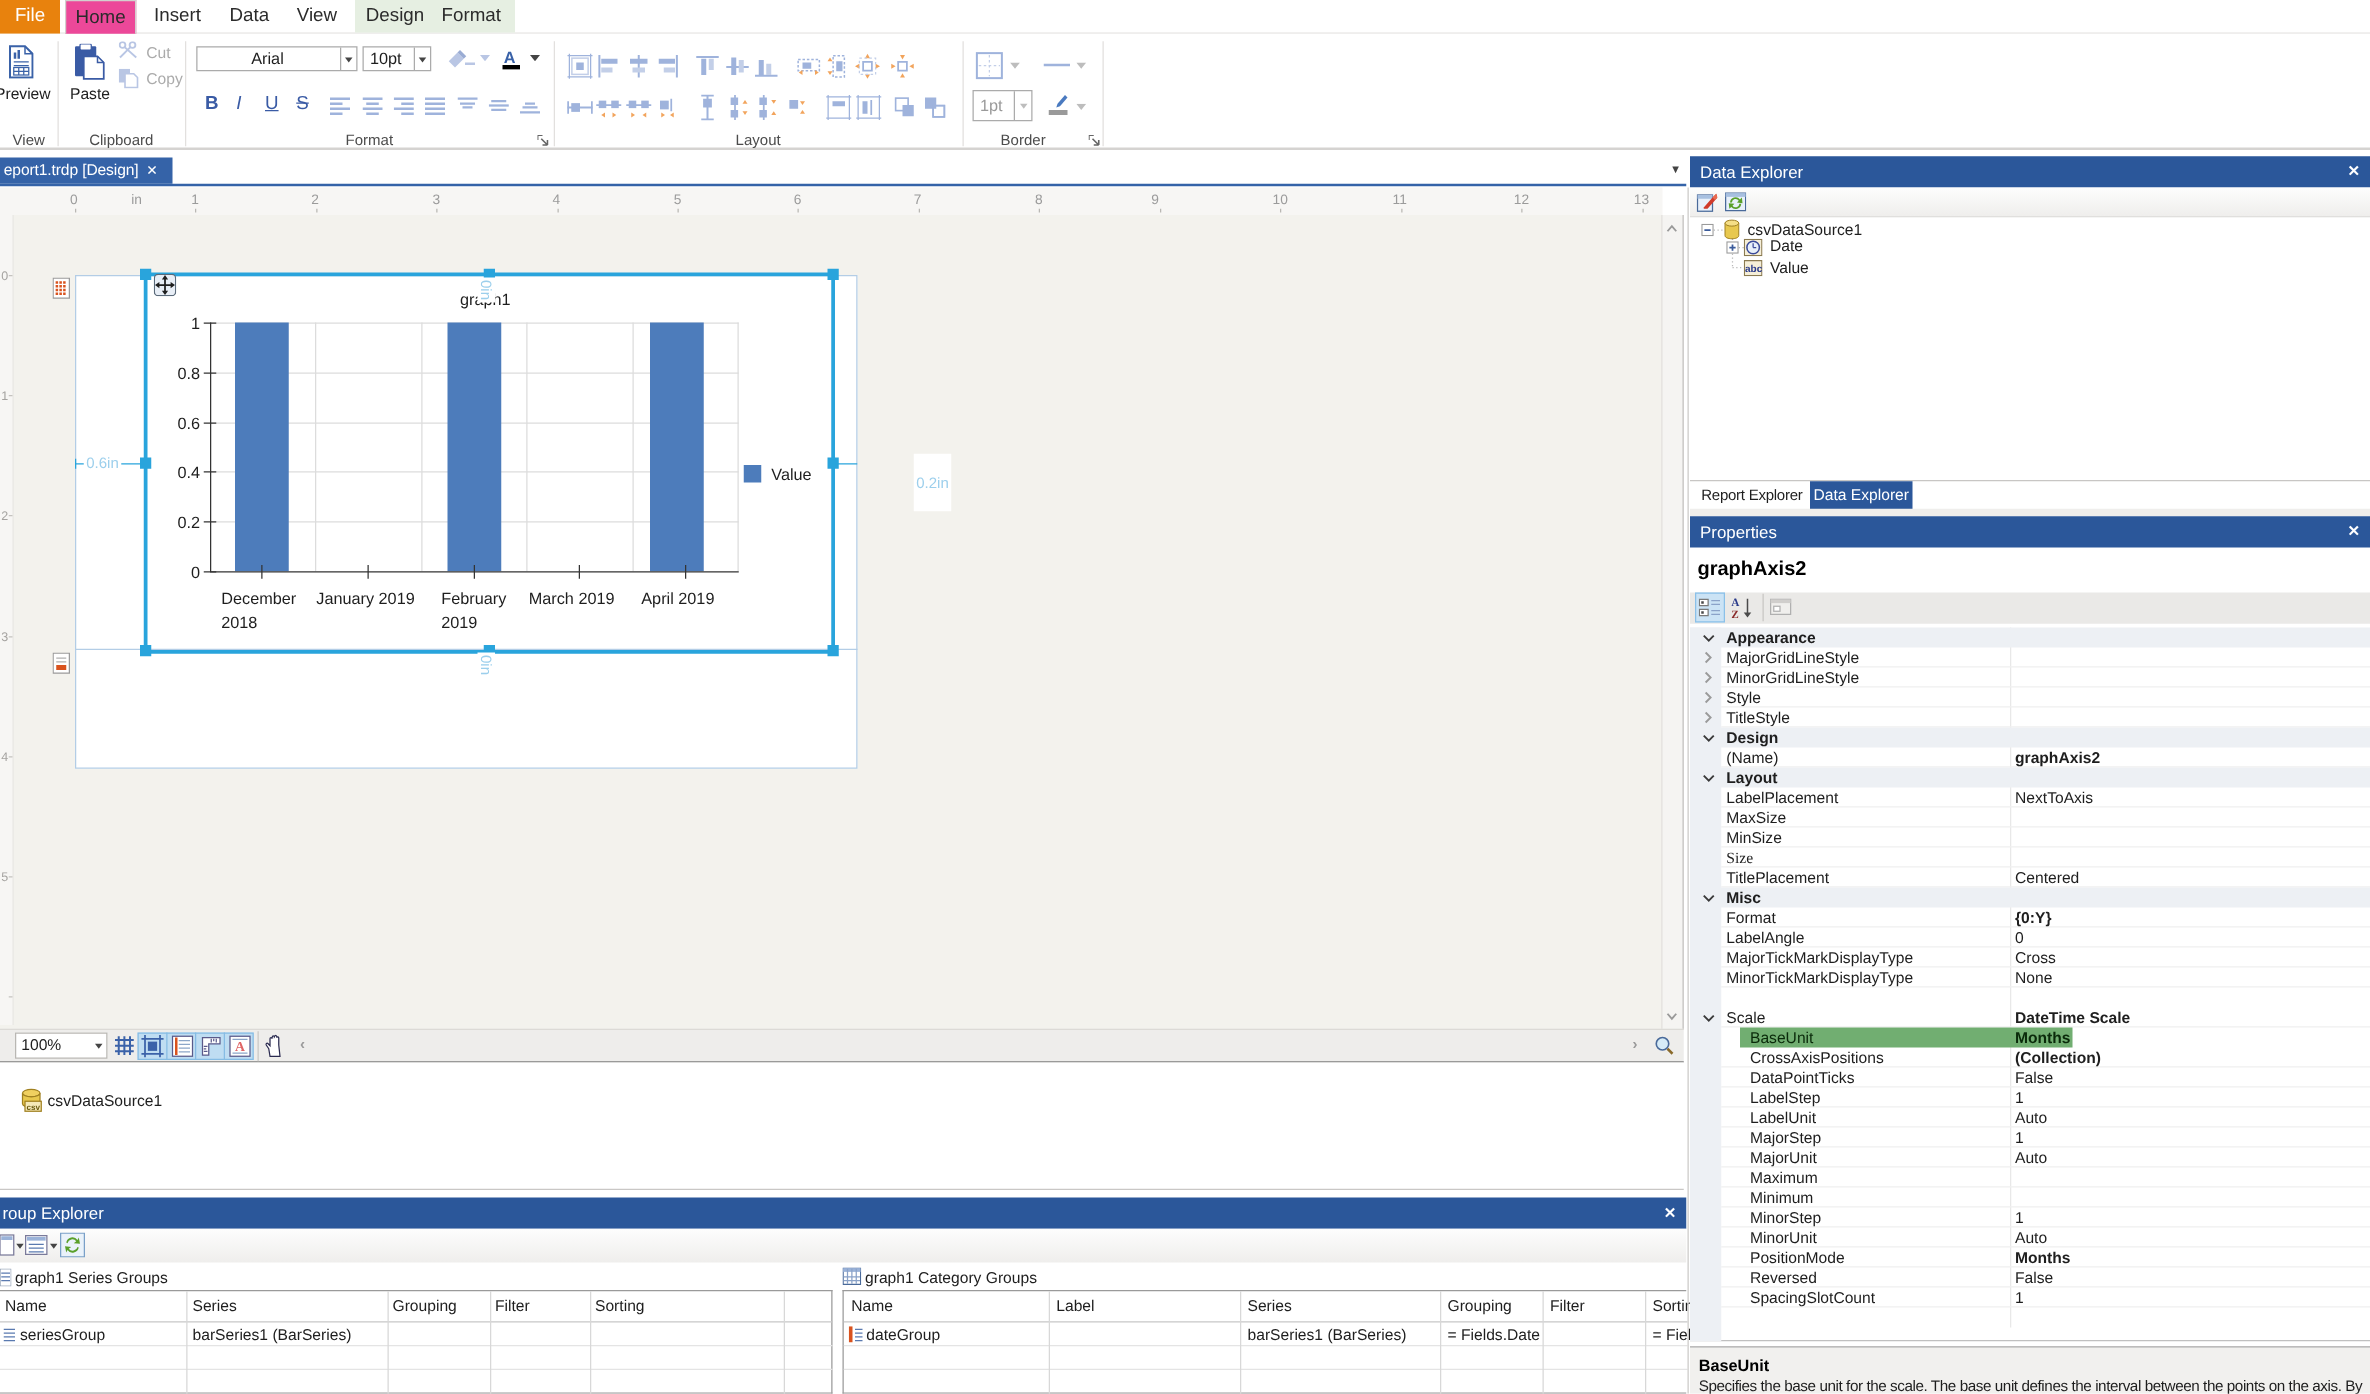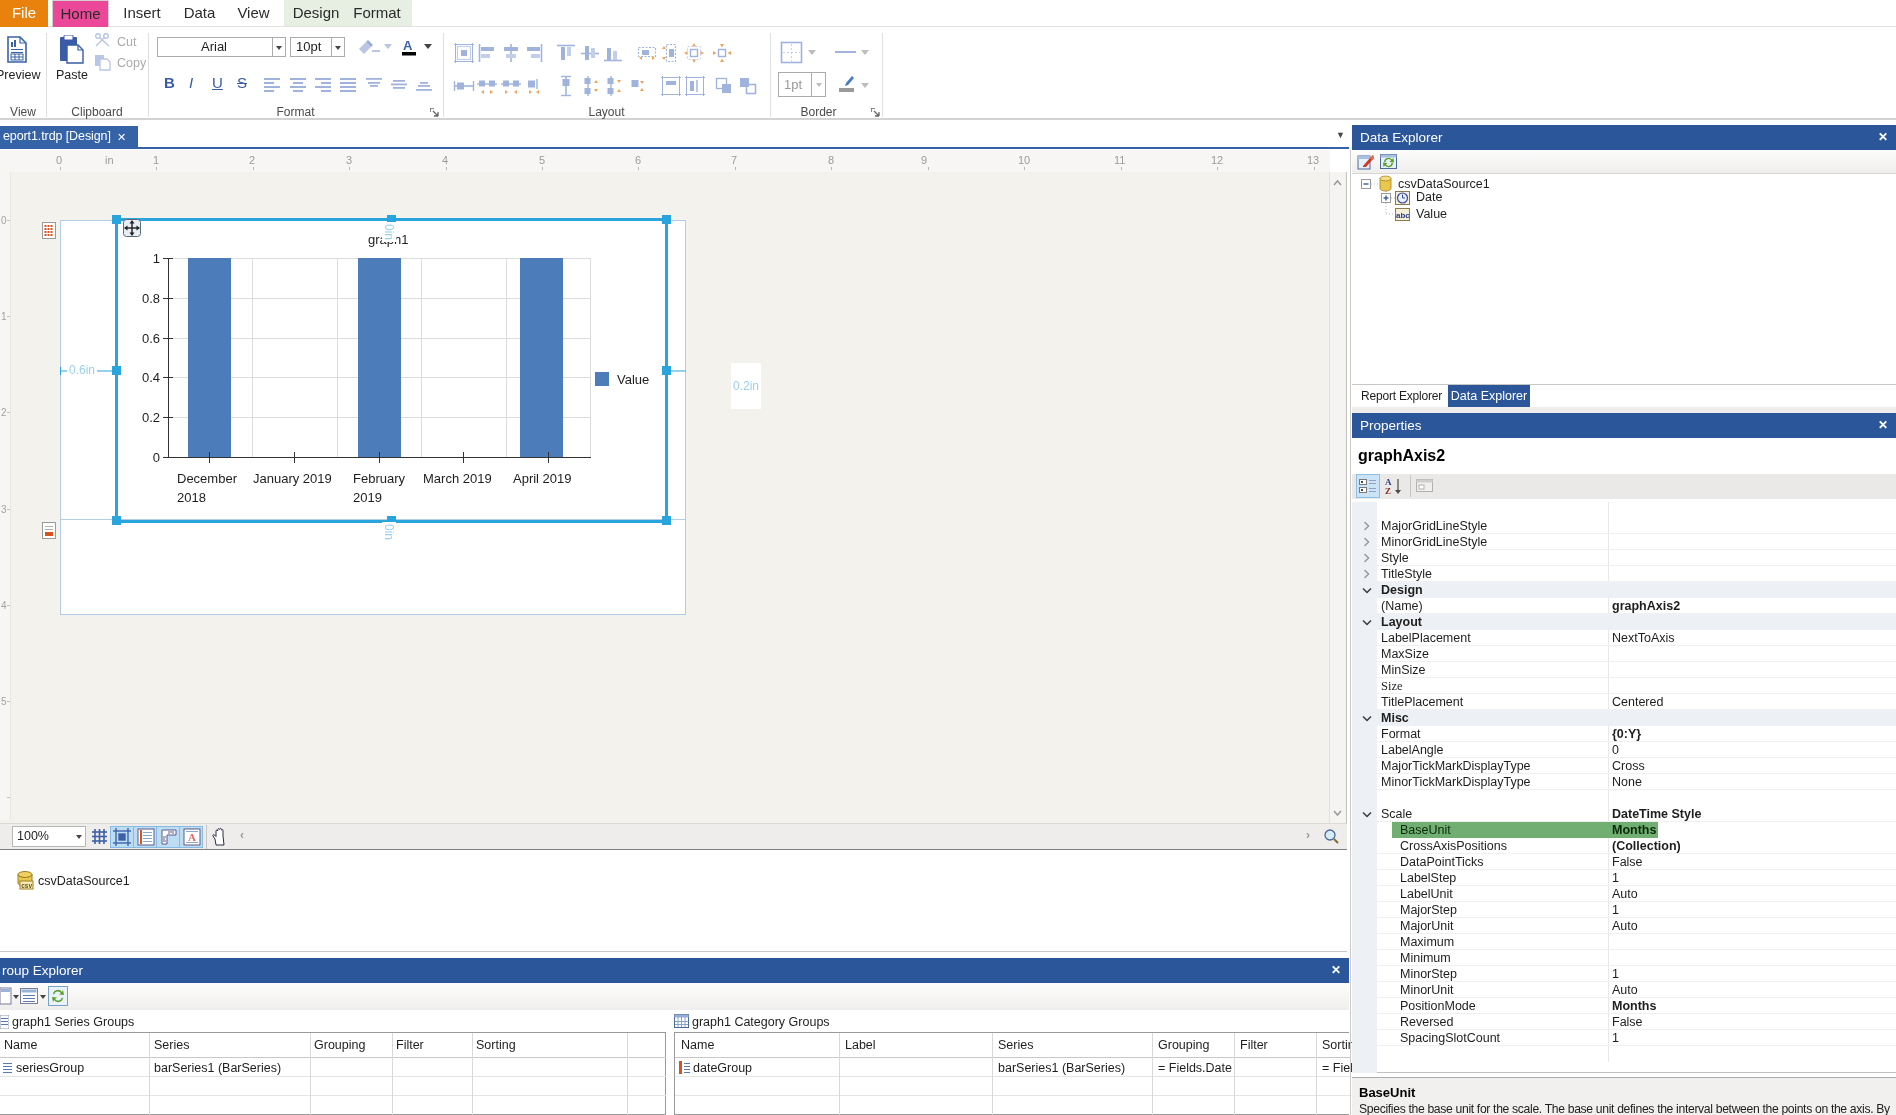--- a/index.html
+++ b/index.html
@@ -847,20 +847,26 @@
   <div class="abs" style="left:58px;top:350px;width:1px;height:22px;background:#C8C6C4;"></div>
   <svg class="abs" style="left:64px;top:352px;" width="18" height="18">
     <rect x="0.5" y="2.5" width="16" height="12" fill="#F0EFED" stroke="#b0b0b0"></rect>
     <rect x="0.5" y="2.5" width="16" height="3" fill="#D0CECC"></rect>
     <rect x="3" y="8" width="5" height="4" fill="#fff" stroke="#b0b0b0"></rect>
   </svg>
 
   <div id="pgrid" class="abs" style="left:0;top:377px;width:544px;height:571px;background:#fff;border-bottom:1px solid #C0C0C0;font-size:12.5px;color:#1e1e1e;">
     <div class="abs" style="left:0;top:0;width:25px;height:571px;background:#EDF0F4;"></div>
     <div class="abs" style="left:256px;top:0;width:1px;height:560px;background:#E8E8E8;"></div>
+    <div class="abs prow cat" style="top:0px;">
+          <svg class="abs" style="left:10px;top:5px;" width="10" height="8">
+            <path d="M1 1.5 L5 5.5 L9 1.5" fill="none" stroke="#3a3a3a" stroke-width="1.5"></path>
+          </svg>
+          <span class="nm">Appearance</span>
+        </div>
     <div class="abs prow" style="top:16px;">
           <svg class="abs" style="left:11px;top:3px;" width="8" height="10">
             <path d="M1.5 1 L5.5 5 L1.5 9" fill="none" stroke="#9a9a9a" stroke-width="1.5"></path>
           </svg>
           <span class="nm">MajorGridLineStyle</span>
           <div class="abs" style="left:25px;top:15px;width:519px;height:1px;background:#F0F0F0;"></div>
         </div>
     <div class="abs prow" style="top:32px;">
           <svg class="abs" style="left:11px;top:3px;" width="8" height="10">
             <path d="M1.5 1 L5.5 5 L1.5 9" fill="none" stroke="#9a9a9a" stroke-width="1.5"></path>
@@ -948,21 +954,21 @@
     <div class="abs prow" style="top:272px;">
           <div class="abs" style="left:25px;top:15px;width:519px;height:1px;background:#F0F0F0;"></div>
           <span class="nm">MinorTickMarkDisplayType</span>
           <span class="vl">None</span>
         </div>
     <div class="abs prow" style="top:304px;">
           <svg class="abs" style="left:10px;top:5px;" width="10" height="8">
             <path d="M1 1.5 L5 5.5 L9 1.5" fill="none" stroke="#3a3a3a" stroke-width="1.5"></path>
           </svg>
           <span class="nm">Scale</span>
-          <span class="vl"><b>DateTime Style</b></span>
+          <span class="vl"><b>DateTime Scale</b></span>
           <div class="abs" style="left:25px;top:15px;width:519px;height:1px;background:#F0F0F0;"></div>
         </div>
     <div class="abs prow" style="top:320px;">
           <div class="abs" style="left:40px;top:0;width:266px;height:16px;background:#71AE71;"></div>
           <span class="nm2" style="color:#0a2a0a;">BaseUnit</span>
           <span class="vl" style="color:#0a2a0a;"><b>Months</b></span>
         </div>
     <div class="abs prow" style="top:336px;">
           <div class="abs" style="left:25px;top:15px;width:519px;height:1px;background:#F0F0F0;"></div>
           <span class="nm2">CrossAxisPositions</span>

